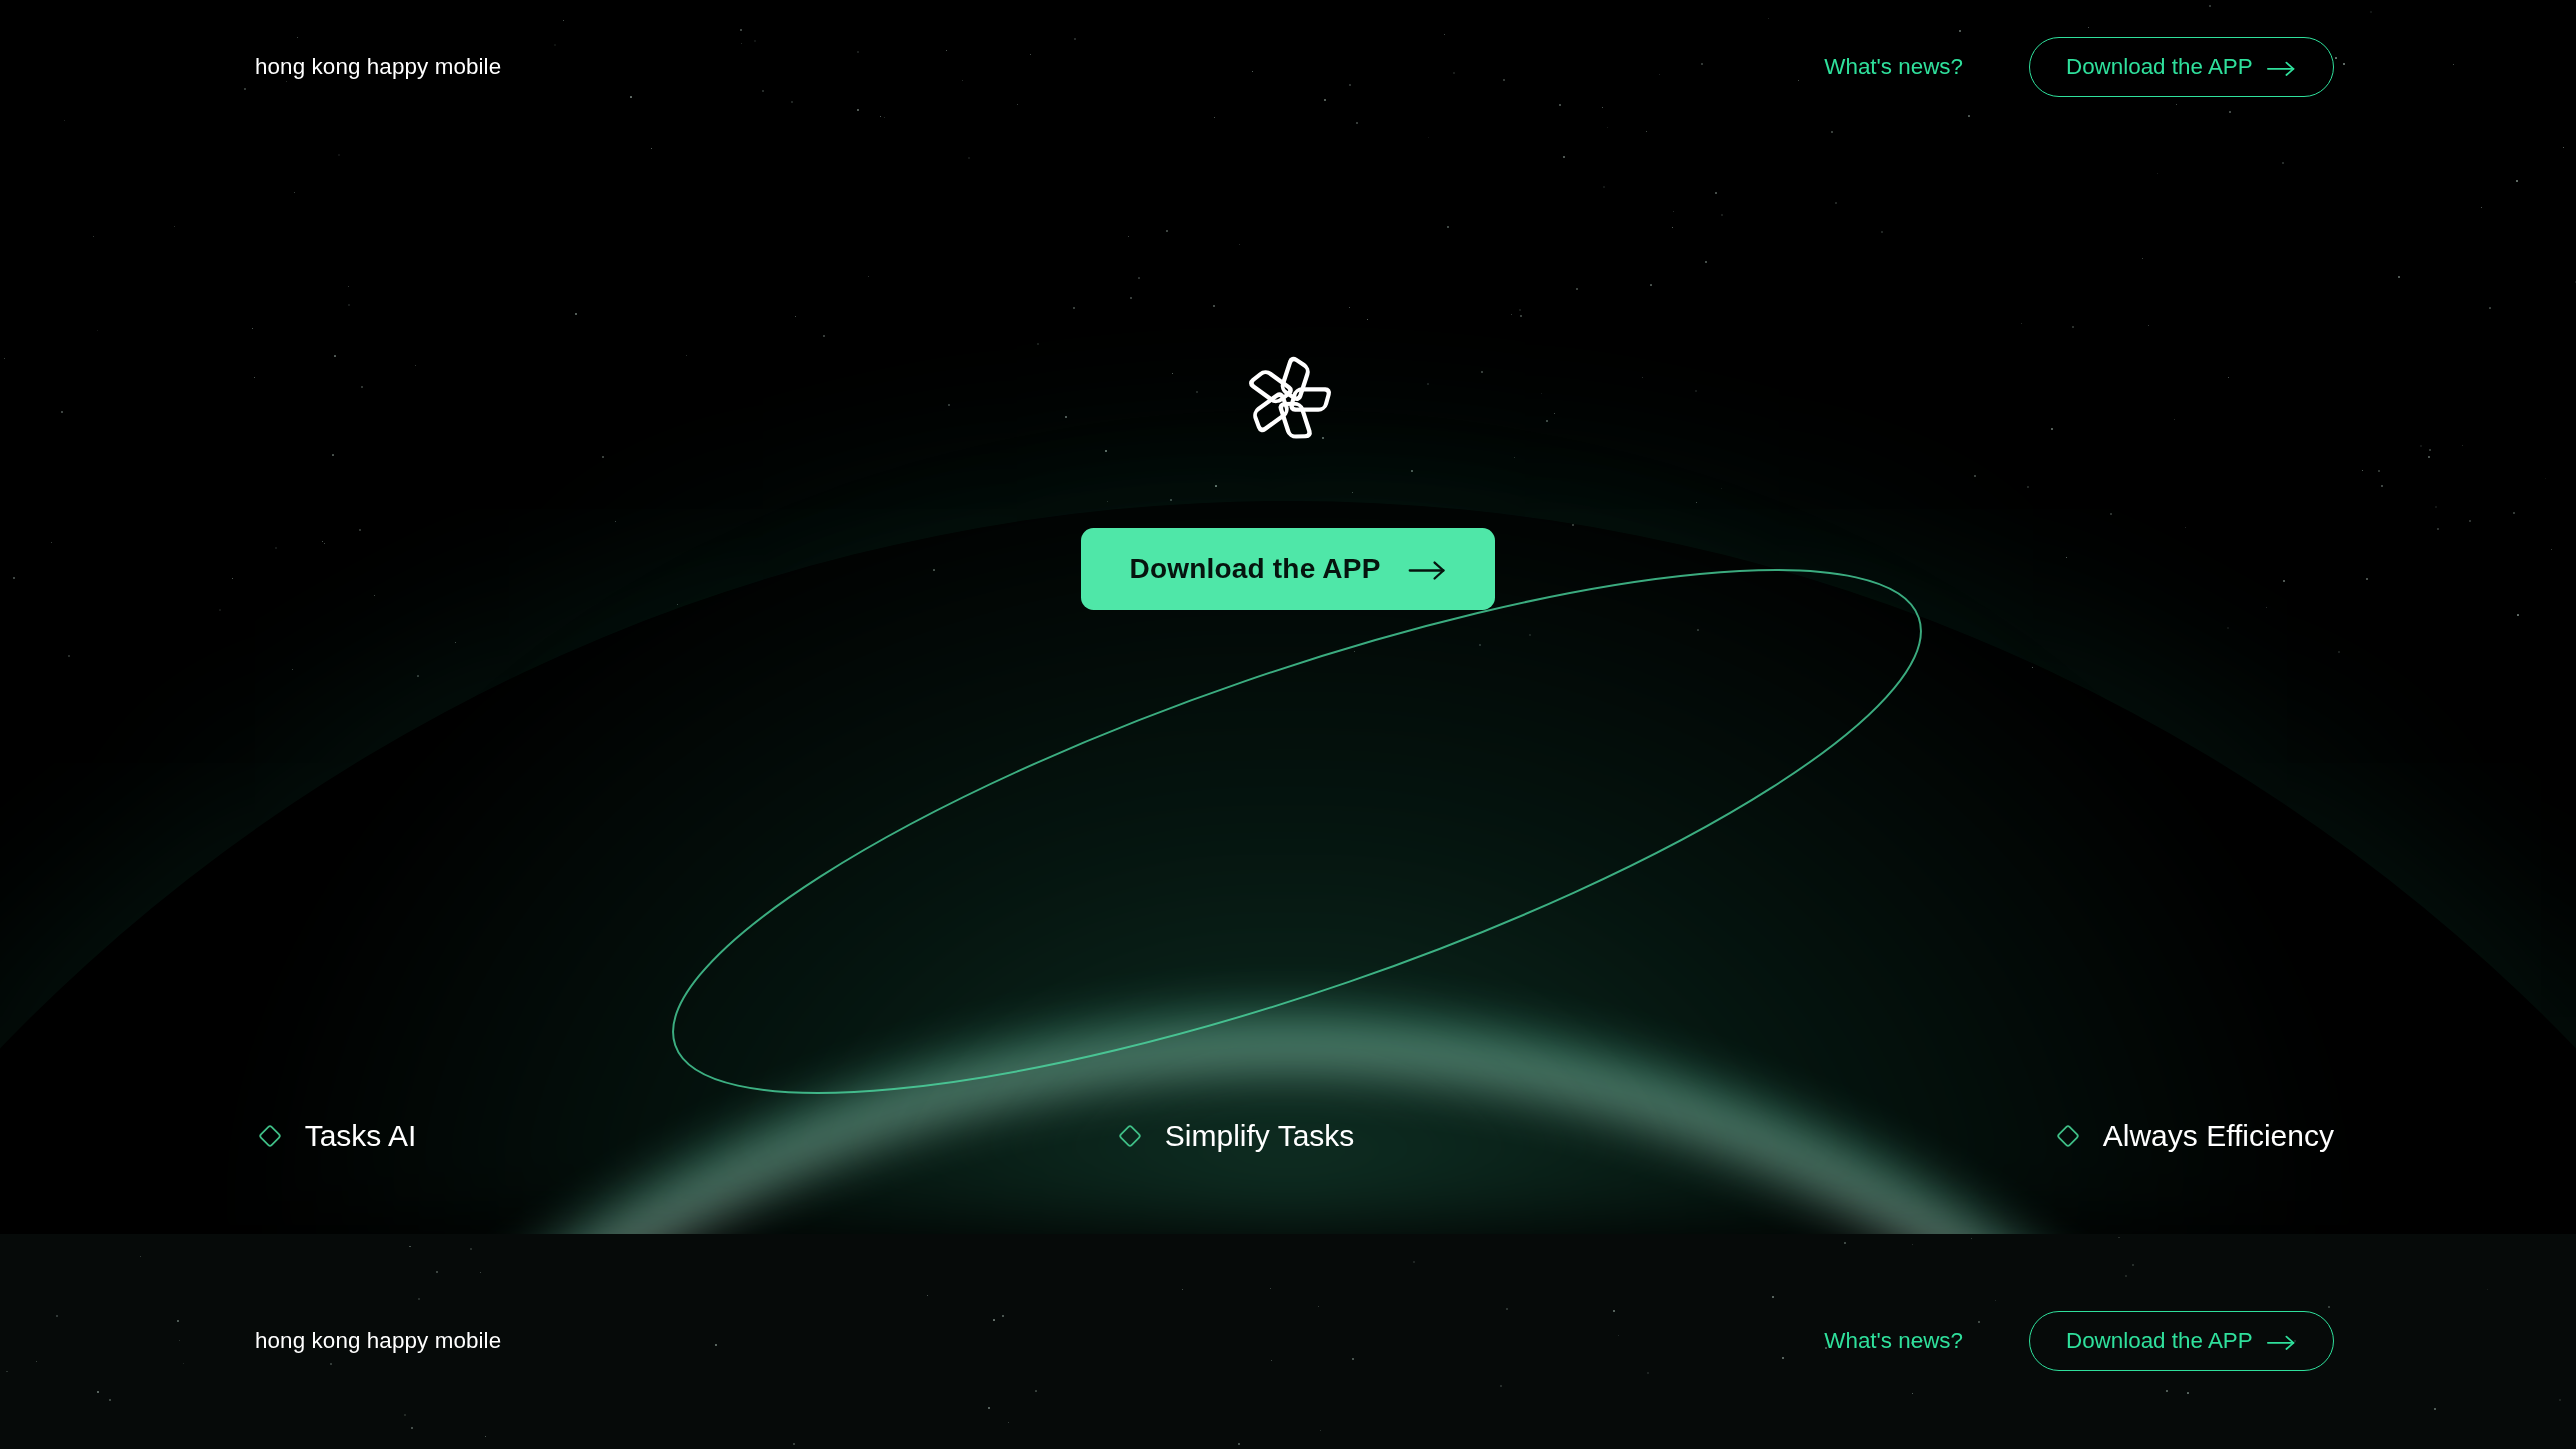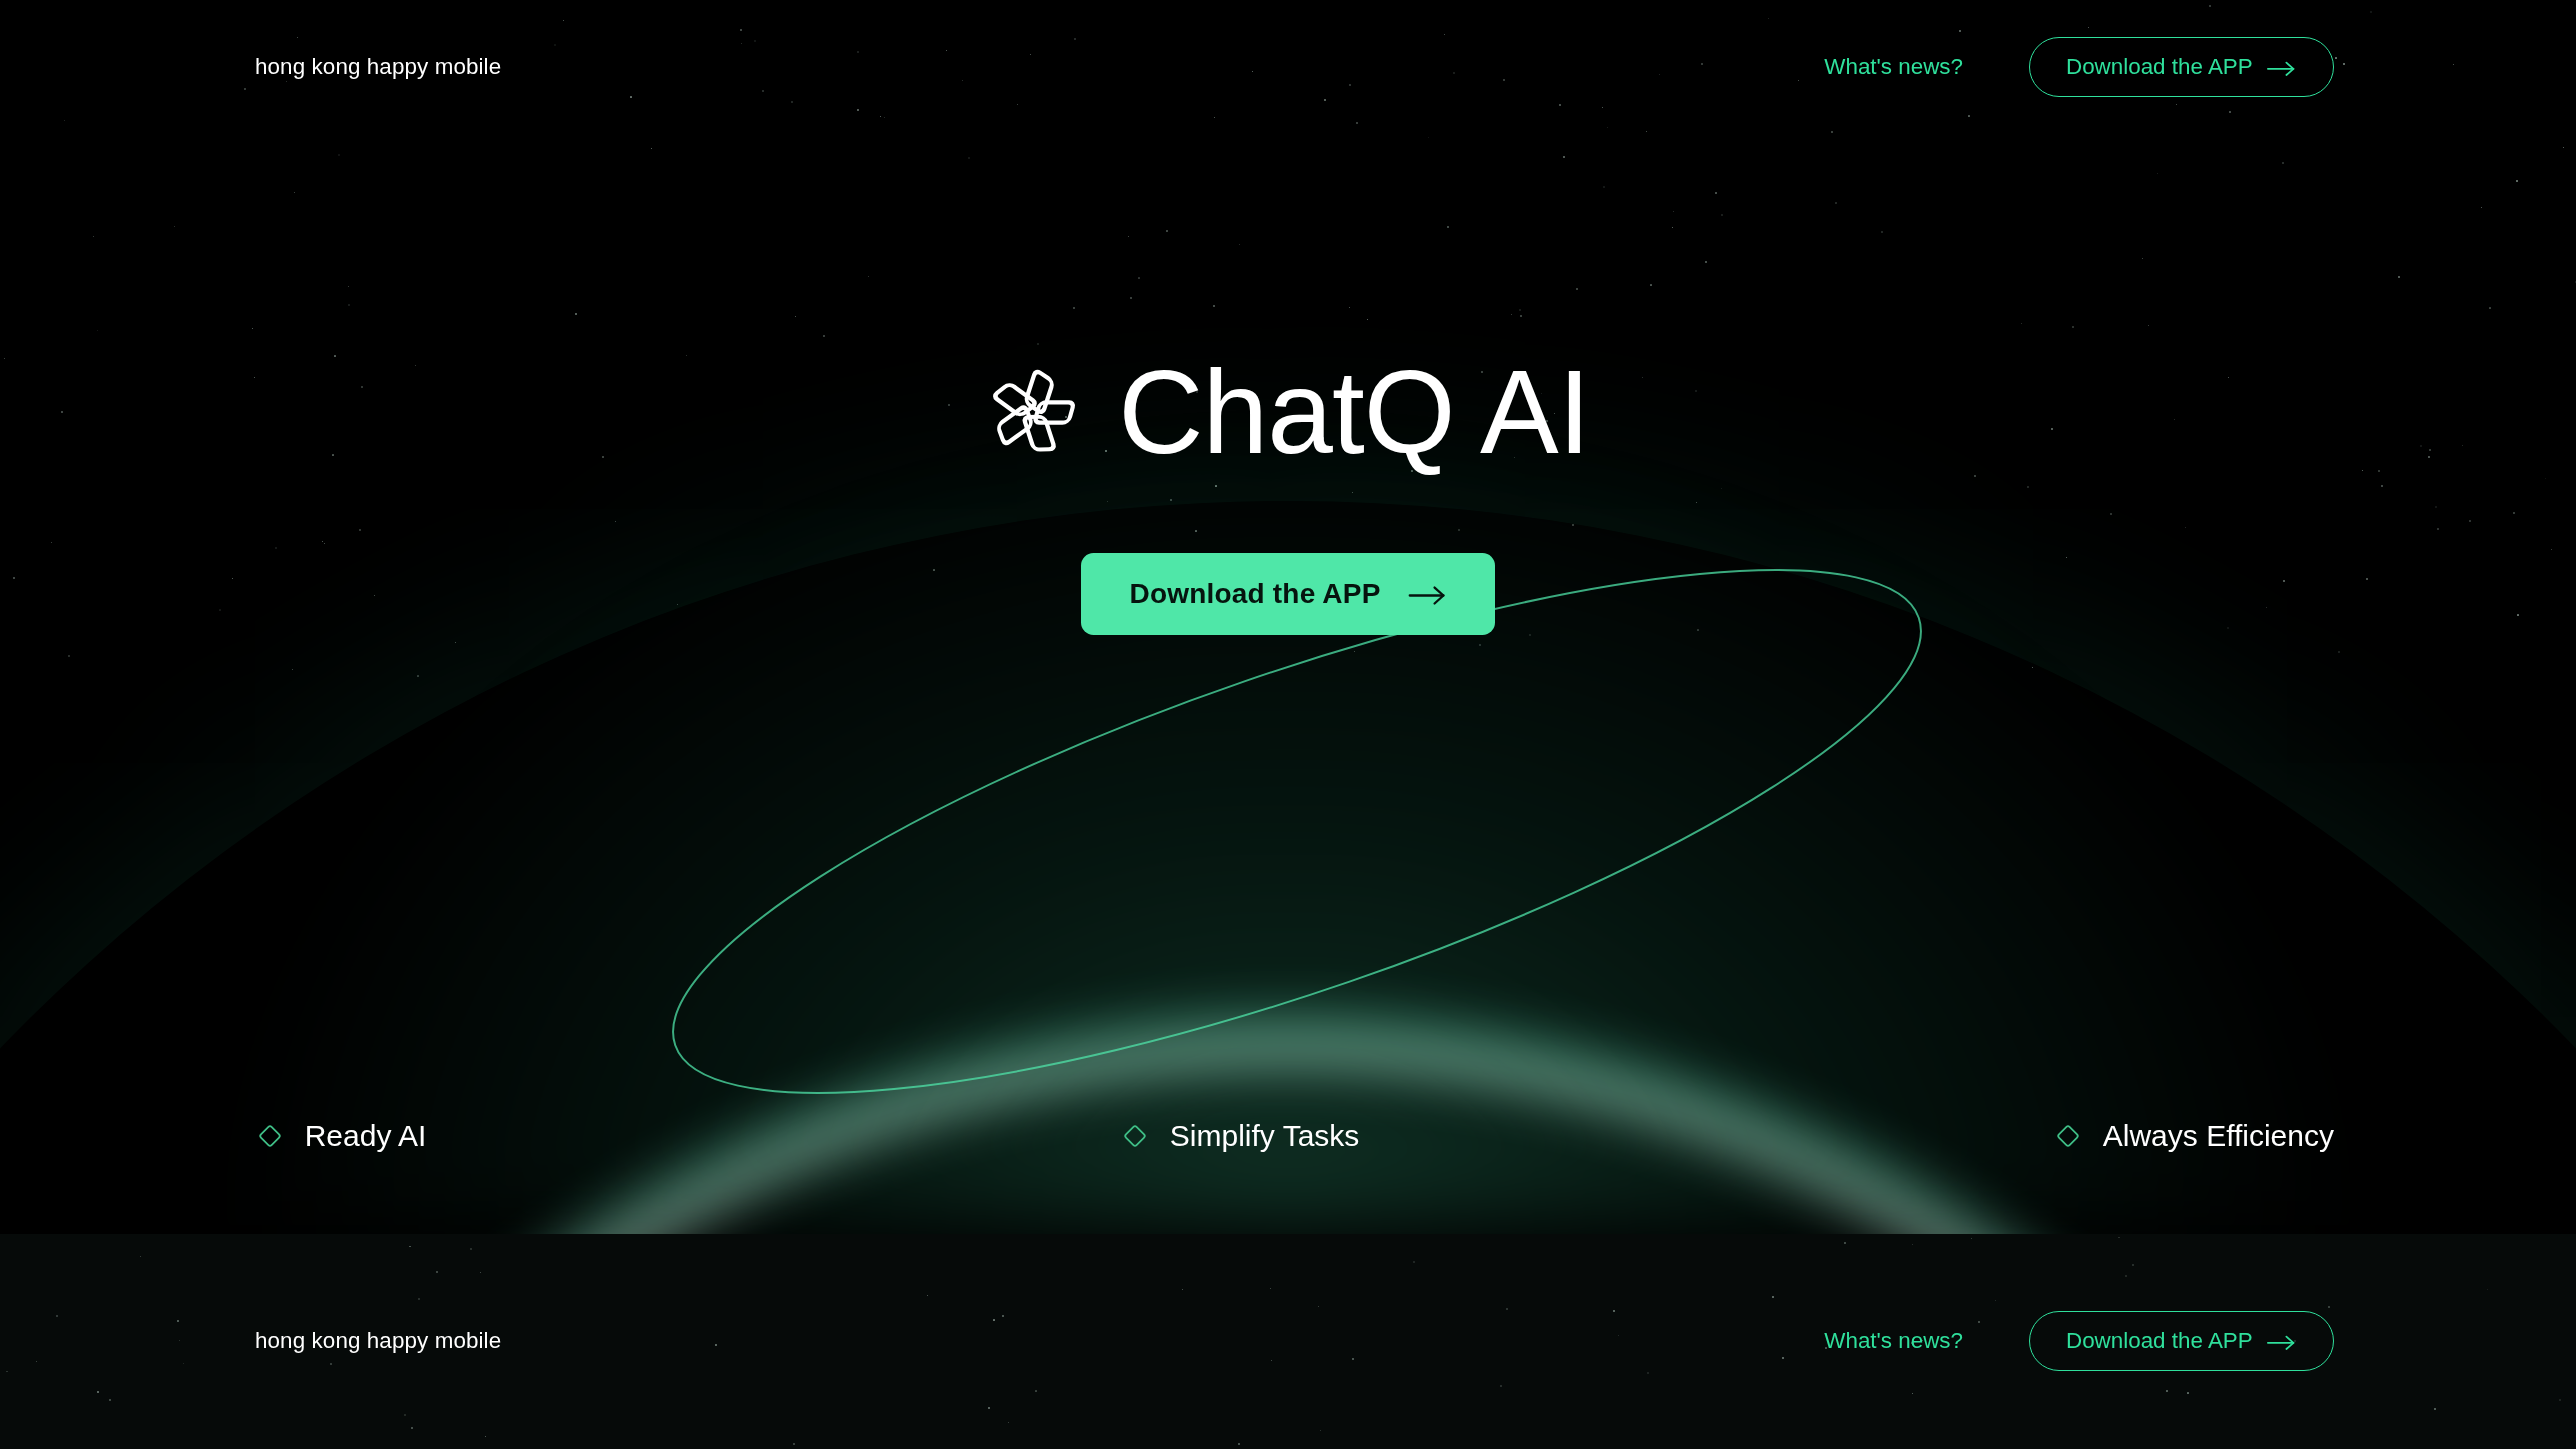--- a/index.html
+++ b/index.html
@@ -397,21 +397,20 @@
                 <g transform="rotate(216)">
                   <rect x="6" y="-13" width="44" height="26" rx="7" transform="skewX(-16)"></rect>
                 </g>
                 <g transform="rotate(288)">
                   <rect x="6" y="-13" width="44" height="26" rx="7" transform="skewX(-16)"></rect>
                 </g>
               </g>
             </g>
           </svg>
         </span>
-        <h1 class="hero-title">ChatQ AI</h1>
       </div>
 
 
       <button class="hero-cta">
         <span>Download the APP</span>
         <span class="arrow-lg">
           <svg viewBox="0 0 44 26" fill="none" aria-hidden="true">
             <path d="M2 13 H40" stroke="#06140e" stroke-width="2.6" stroke-linecap="round"></path>
             <path d="M30 4 L40 13 L30 22" stroke="#06140e" stroke-width="2.6" stroke-linecap="round" stroke-linejoin="round" fill="none"></path>
           </svg>
@@ -420,21 +419,21 @@
     </div>
 
     <div class="features">
 
       <div class="feature">
         <span class="diamond">
           <svg viewBox="0 0 34 34" fill="none" aria-hidden="true">
             <rect x="8.5" y="8.5" width="17" height="17" rx="2.5" transform="rotate(45 17 17)" stroke="#3fbf87" stroke-width="2"></rect>
           </svg>
         </span>
-        <span class="feature-label">Ready AI</span>
+        <span class="feature-label">Tasks AI</span>
       </div>
 
       <div class="feature">
         <span class="diamond">
           <svg viewBox="0 0 34 34" fill="none" aria-hidden="true">
             <rect x="8.5" y="8.5" width="17" height="17" rx="2.5" transform="rotate(45 17 17)" stroke="#3fbf87" stroke-width="2"></rect>
           </svg>
         </span>
         <span class="feature-label">Simplify Tasks</span>
       </div>

